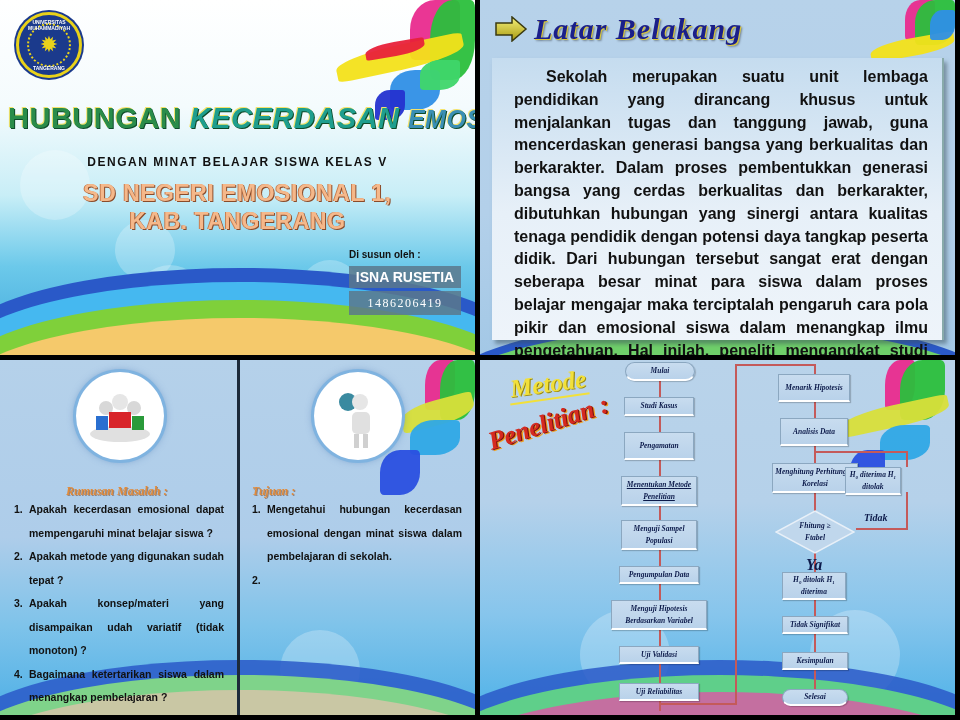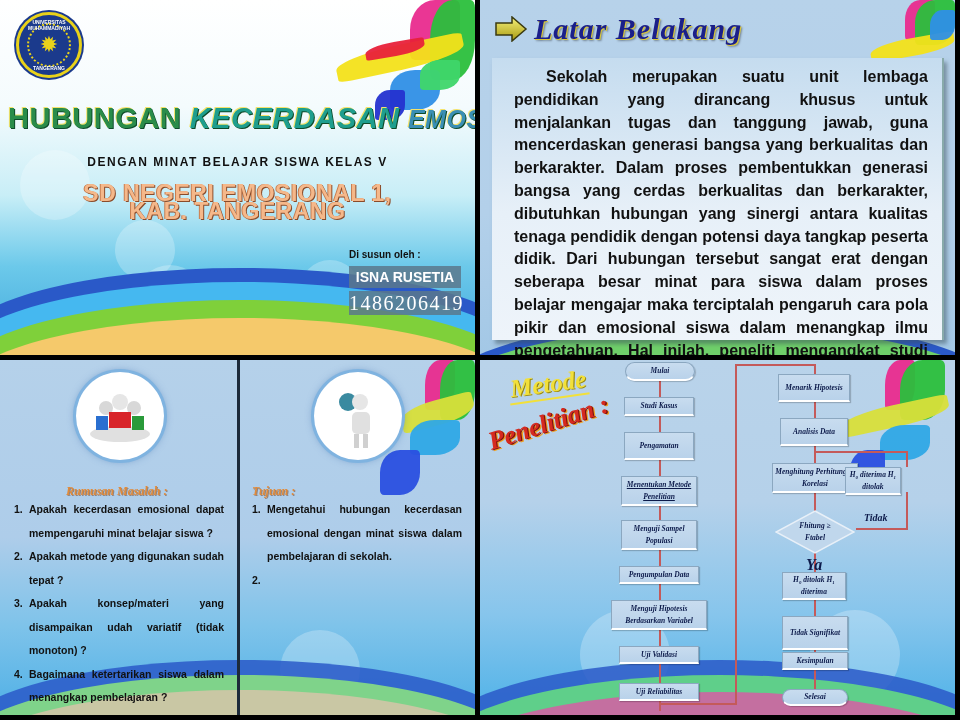--- a/index.html
+++ b/index.html
@@ -39,21 +39,21 @@
   .s1-title .p2 { color: #1e9e8e; font-style: italic; }
   .s1-title .p3 { color: #3a8fb5; font-style: italic; font-size: 25px; }
   .s1-sub { position: absolute; left: 0; width: 475px; top: 155px; text-align: center; font-size: 12px; font-weight: bold;
     letter-spacing: 1.5px; color: #111; }
   .s1-school { position: absolute; left: 0; width: 475px; text-align: center; font-size: 23px; font-weight: bold; color: #f5b88a;
     text-shadow: 1px 1px 0 #8a4b2a, -1px 0 0 #c77c4f; letter-spacing: 0.5px; }
   .s1-author-label { position: absolute; left: 349px; top: 249px; font-size: 10px; font-weight: bold; color: #111; }
   .s1-name { position: absolute; left: 349px; top: 266px; width: 112px; height: 22px; background: rgba(90,120,140,0.85);
     color: #fff; font-weight: bold; font-size: 14px; text-align: center; line-height: 22px; }
   .s1-nim { position: absolute; left: 349px; top: 291px; width: 112px; height: 24px; background: rgba(90,120,140,0.85);
-    color: #fff; font-family: "Liberation Serif", serif; font-size: 20px; letter-spacing: 1.5px; text-align: center; line-height: 24px; }
+    color: #fff; font-family: "Liberation Serif", serif; font-size: 12px; letter-spacing: 1.5px; text-align: center; line-height: 24px; }
 
   
   .arrow-icon { position: absolute; left: 14px; top: 16px; width: 34px; height: 26px; }
   .s2-title { position: absolute; left: 54px; top: 12px; font-family: "Liberation Serif", serif; font-style: italic;
     font-weight: bold; font-size: 30px; color: #1a1f8a; letter-spacing: 1px;
     text-shadow: 1px 1px 0 #d8c63a, 2px 2px 2px rgba(0,0,0,0.35); }
   .s2-box { position: absolute; left: 12px; top: 58px; width: 452px; height: 282px;
     background: linear-gradient(180deg, #c5dcef 0%, #e7f0f8 55%, #eef4fa 100%);
     border-right: 2px solid #8aa; box-shadow: 3px 4px 4px rgba(60,80,90,0.5); }
   .s2-text { position: absolute; left: 22px; top: 8px; width: 414px; font-size: 16px; font-weight: bold; color: #111;
@@ -115,21 +115,21 @@
     <div class="txt-bot">TANGERANG</div>
   </div>
 
   <div class="s1-title">
     <span class="p1">HUBUNGAN</span>
     <span class="p2">KECERDASAN</span>
     <span class="p3">EMOSIONAL</span>
   </div>
   <div class="s1-sub">DENGAN MINAT BELAJAR SISWA KELAS V</div>
   <div class="s1-school" style="top:180px;">SD NEGERI EMOSIONAL 1,</div>
-  <div class="s1-school" style="top:198px;">KAB. TANGERANG</div>
+  <div class="s1-school" style="top:208px;">KAB. TANGERANG</div>
 
   <div class="s1-author-label">Di susun oleh :</div>
   <div class="s1-name">ISNA RUSETIA</div>
   <div class="s1-nim">1486206419</div>
 </div>
 
 <div class="slide" id="slide2">
   <div class="wave" style="top:318px;height:150px;background:#2a59c8;"></div>
   <div class="wave" style="top:326px;height:150px;background:#6fd06a;"></div>
   <div class="splash" style="left:330px;top:0;width:145px;height:60px;">
@@ -246,20 +246,20 @@
   <div class="fc-box" style="left:139px;top:323px;width:80px;height:18px;">Uji Reliabilitas</div>
 
   <div class="fc-box" style="left:298px;top:14px;width:72px;height:28px;">Menarik Hipotesis</div>
   <div class="fc-box" style="left:300px;top:58px;width:68px;height:28px;">Analisis Data</div>
   <div class="fc-box" style="left:292px;top:103px;width:86px;height:30px;">Menghitung Perhitungan Korelasi</div>
   <svg class="fc-diamond" style="left:295px;top:150px;" viewBox="0 0 80 44">
     <polygon points="40,1 79,22 40,43 1,22" fill="#c0d7ec" stroke="#e8f0f8" stroke-width="1.5"></polygon>
   </svg>
   <div class="fc-label" style="left:312px;top:160px;width:46px;font-size:7.5px;text-align:center;line-height:12px;">Fhitung ≥ Ftabel</div>
   <div class="fc-box" style="left:302px;top:212px;width:64px;height:28px;">H₀ ditolak H₁ diterima</div>
-  <div class="fc-box" style="left:302px;top:256px;width:66px;height:34px;">Tidak Signifikat</div>
+  <div class="fc-box" style="left:302px;top:256px;width:66px;height:18px;">Tidak Signifikat</div>
   <div class="fc-box" style="left:302px;top:292px;width:66px;height:18px;">Kesimpulan</div>
   <div class="fc-box round" style="left:302px;top:329px;width:66px;height:17px;">Selesai</div>
 
   <div class="fc-box" style="left:365px;top:107px;width:56px;height:28px;">H₀ diterima H₁ ditolak</div>
   <div class="fc-label" style="left:384px;top:152px;font-size:10px;">Tidak</div>
   <div class="fc-label" style="left:326px;top:196px;font-size:16px;">Ya</div>
 </div>
 
 </body></html>

